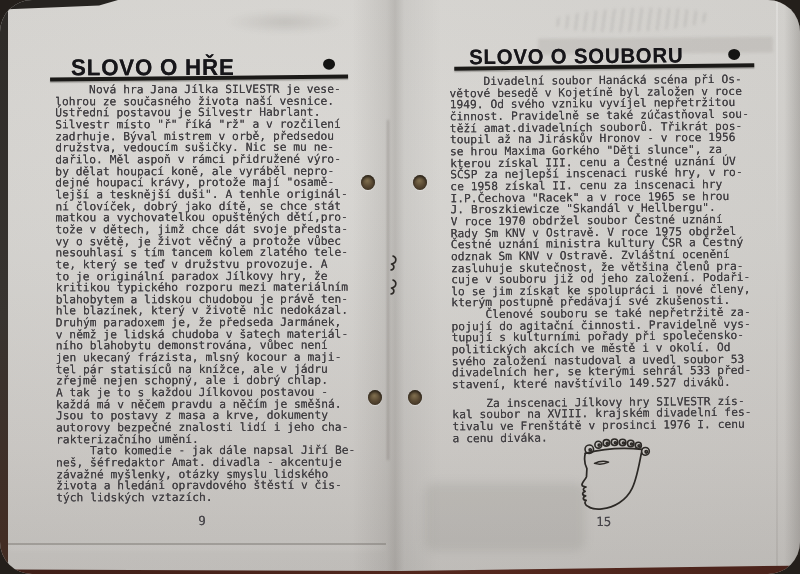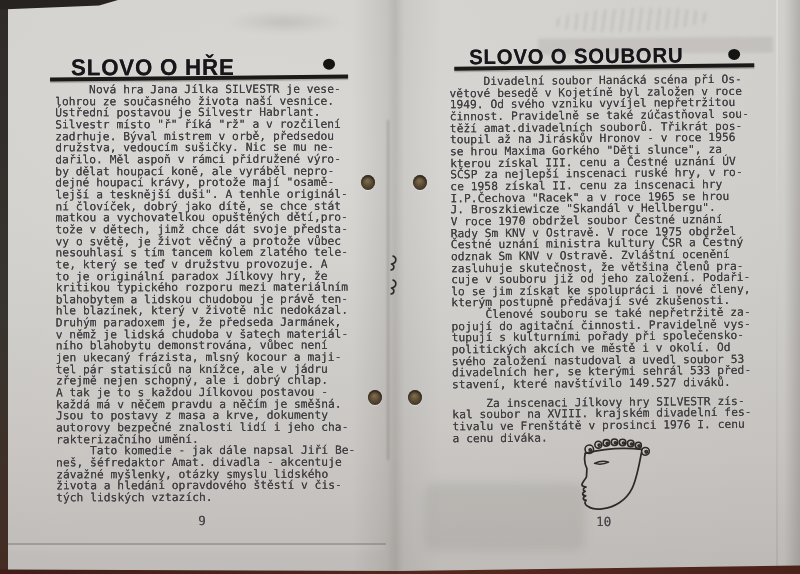--- a/index.html
+++ b/index.html
@@ -1,20 +1,20 @@
 <!DOCTYPE html>
 <html><head>
 <meta charset="utf-8">
 <style>
   html,body{margin:0;padding:0;background:#241f1b;}
   .photo{position:relative;width:800px;height:574px;overflow:hidden;
     background:
       radial-gradient(140% 100% at 32% 30%, rgba(255,255,255,0.10), rgba(0,0,0,0.07)),
       linear-gradient(180deg,#d8d6d2 0%,#d3d1cd 45%,#cecbc7 78%,#c7c4c0 100%);
-    font-family:"DejaVu Sans Mono",monospace;}
+    font-family:"DejaVu Sans Mono",monospace;border-radius:32px;}
   
   .edge-left{position:absolute;left:0;top:0;width:8px;height:100%;z-index:6;
     background:linear-gradient(180deg,#2e2b28 0%,#383430 55%,#442c22 100%);}
   .edge-topleft{position:absolute;left:0;top:0;width:118px;height:10px;z-index:6;background:#262320;
     clip-path:polygon(0 0,100% 0,84% 55%,0 95%);}
   .edge-bottom{position:absolute;left:0;bottom:0;width:100%;height:14px;z-index:6;
     background:linear-gradient(90deg,#3f1f18,#55281e 60%,#4a231b);
     clip-path:polygon(0 68%,50% 78%,100% 40%,100% 100%,0 100%);}
   .edge-right{position:absolute;right:0;top:0;width:16px;height:100%;z-index:5;
     background:linear-gradient(90deg,rgba(0,0,0,0) 0%,rgba(95,90,86,0.28) 100%);}
@@ -197,21 +197,21 @@
           <path d="M 8,17 C 6.5,23 7.5,28 9.5,32 L 9,40
                    C 8,43 5,45 4.5,47.5 C 4.2,49.5 6.5,50 8.5,50.2
                    C 5.5,51 4.8,53.5 7.5,54.5 C 4.2,55.5 4.2,58.5 8,59
                    C 5,60 4.6,63 8.5,63.5 C 6.5,65 7,68 10.5,69.5
                    C 13,71.5 18,72.5 24,72 C 36,71 48,64 54,52
                    C 58,44 61,30 63.5,17"></path>
           <path d="M 17,27 Q 24,23.5 31,25.8 Q 24,29 17,27 Z" stroke-width="1.4"></path>
         </g>
       </svg>
     </div>
-    <div class="pagenum">10</div>
+    <div class="pagenum">15</div>
   </section>
 
   <div class="hole" style="left:361px;top:175px;"></div>
   <div class="hole" style="left:413px;top:175px;"></div>
   <div class="hole" style="left:368px;top:390px;"></div>
   <div class="hole" style="left:408px;top:390px;"></div>
 
   <div class="staples">
     <svg class="line-art" width="14" height="46" viewBox="0 0 14 46">
       <path d="M7,2 C11,3.5 11,9 5.5,10 C9,11.5 8.5,15.5 5,16" stroke-width="1.6"></path>

